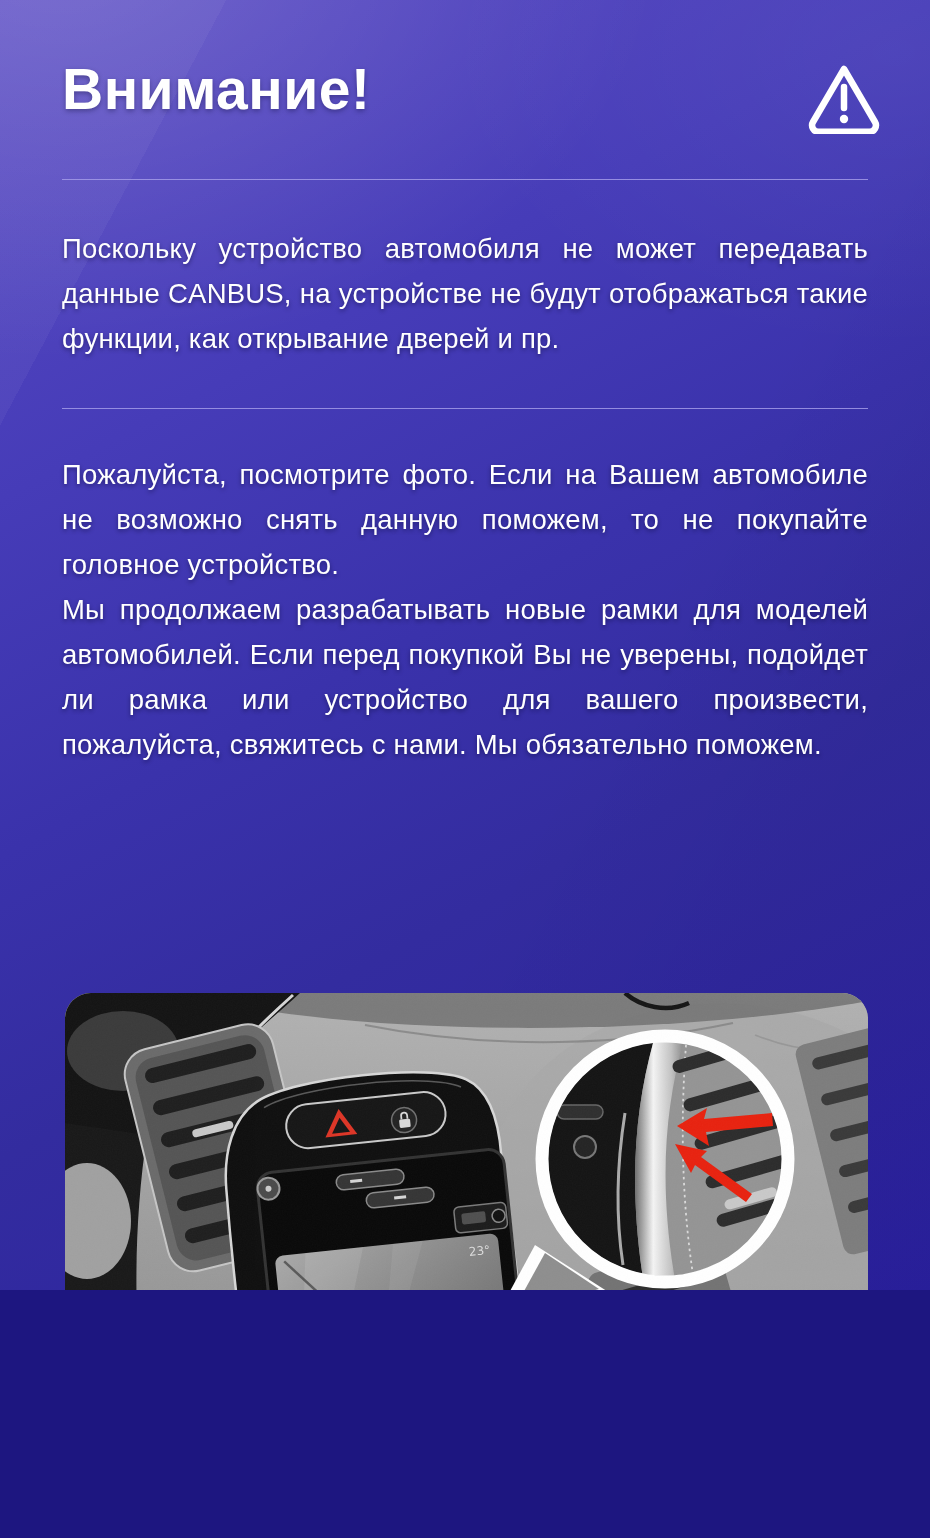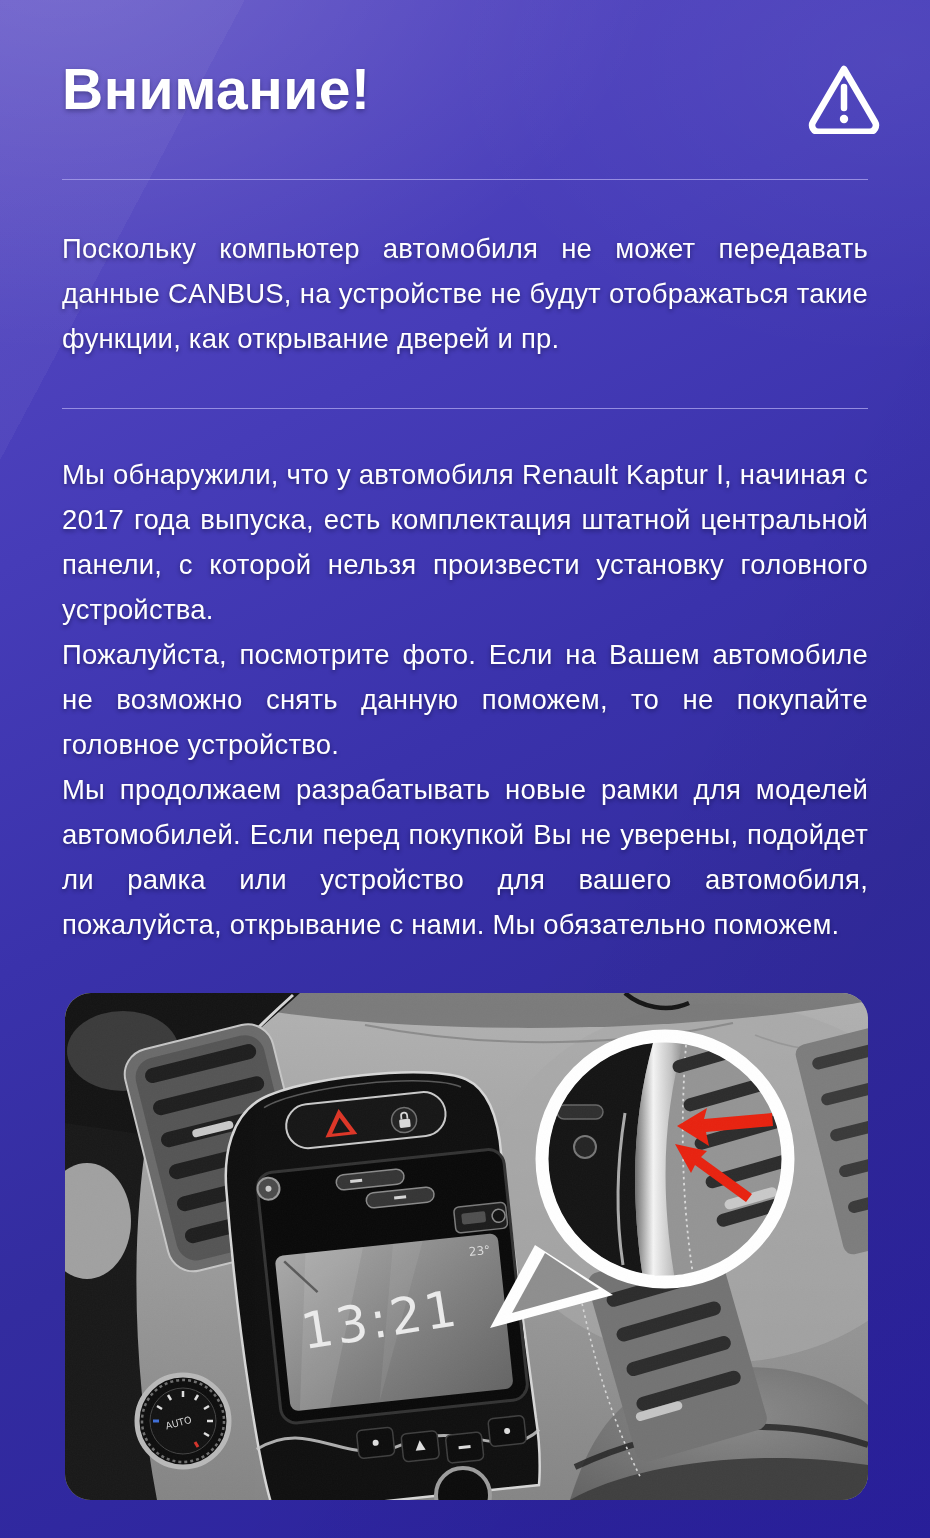--- a/index.html
+++ b/index.html
@@ -1,17 +1,17 @@
 <!DOCTYPE html>
 <html><head>
 <meta charset="utf-8">
 <style>
   html,body{margin:0;padding:0;background:#1d1680;}
   .page{
-    position:relative;width:930px;height:1538px;overflow:hidden;
+    position:relative;width:930px;height:1290px;overflow:hidden;
     background:
       radial-gradient(1100px 750px at 6% -4%, rgba(255,255,255,.16), rgba(255,255,255,0) 55%),
       radial-gradient(900px 600px at 96% 4%, rgba(255,255,255,.05), rgba(255,255,255,0) 50%),
       linear-gradient(152deg,#5a4bc4 0%,#463cb8 28%,#3a32ab 48%,#332c9f 65%,#2a20a0 100%);
     font-family:"Liberation Sans","DejaVu Sans",sans-serif;color:#ffffff;
   }
   .facet{position:absolute;inset:0;pointer-events:none;
     background:linear-gradient(118deg, rgba(255,255,255,.045) 0 14%, rgba(255,255,255,0) 14% 60%, rgba(0,0,20,.05) 78% 100%);}
   .page-title{position:absolute;left:62px;top:56px;font-size:57px;font-weight:700;letter-spacing:.5px;
     text-shadow:0 2px 5px rgba(5,5,40,.35);}
@@ -38,28 +38,27 @@
   <div class="page-title">Внимание!</div>
 
   <svg class="warn-icon" viewBox="0 0 76 74">
     <path d="M38 9 L69 62 a6.5 6.5 0 0 1 -5.6 9.8 H12.6 A6.5 6.5 0 0 1 7 62 Z" fill="none" stroke="#ffffff" stroke-width="6.5" stroke-linejoin="round"></path>
     <line x1="38" y1="27" x2="38" y2="48" stroke="#ffffff" stroke-width="6.5" stroke-linecap="round"></line>
     <circle cx="38" cy="59" r="4.2" fill="#ffffff"></circle>
   </svg>
 
   <div class="divider" id="divider-1"></div>
 
-  <div class="body-text" id="para-canbus">Поскольку компьютер автомобиля не может передавать данные CANBUS, на устройстве не будут отображаться такие функции, как открывание дверей и пр.</div>
+  <div class="body-text" id="para-canbus">Поскольку устройство автомобиля не может передавать данные CANBUS, на устройстве не будут отображаться такие функции, как открывание дверей и пр.</div>
 
   <div class="divider" id="divider-2"></div>
 
   <div class="body-text" id="para-block">
-    <p>Мы обнаружили, что у автомобиля Renault Kaptur I, начиная с 2017 года выпуска, есть комплектация штатной центральной панели, с которой нельзя произвести установку головного устройства.</p>
     <p>Пожалуйста, посмотрите  фото. Если на Вашем  автомобиле не возможно снять данную поможем, то не покупайте головное устройство.</p>
-    <p>Мы продолжаем разрабатывать новые рамки для моделей автомобилей. Если перед покупкой Вы не уверены, подойдет ли рамка или устройство для вашего автомобиля, пожалуйста, открывание с нами. Мы обязательно поможем.</p>
+    <p>Мы продолжаем разрабатывать новые рамки для моделей автомобилей. Если перед покупкой Вы не уверены, подойдет ли рамка или устройство для вашего произвести, пожалуйста, свяжитесь с нами. Мы обязательно поможем.</p>
   </div>
 
   <div class="photo-frame">
     <svg width="803" height="507" viewBox="0 0 803 507">
       <defs>
         <linearGradient id="bgG" x1="0" y1="0" x2="0" y2="1">
           <stop offset="0" stop-color="#b2b2b2"></stop>
             <stop offset=".55" stop-color="#9a9a9a"></stop>
             <stop offset="1" stop-color="#858585"></stop>
         </linearGradient>

